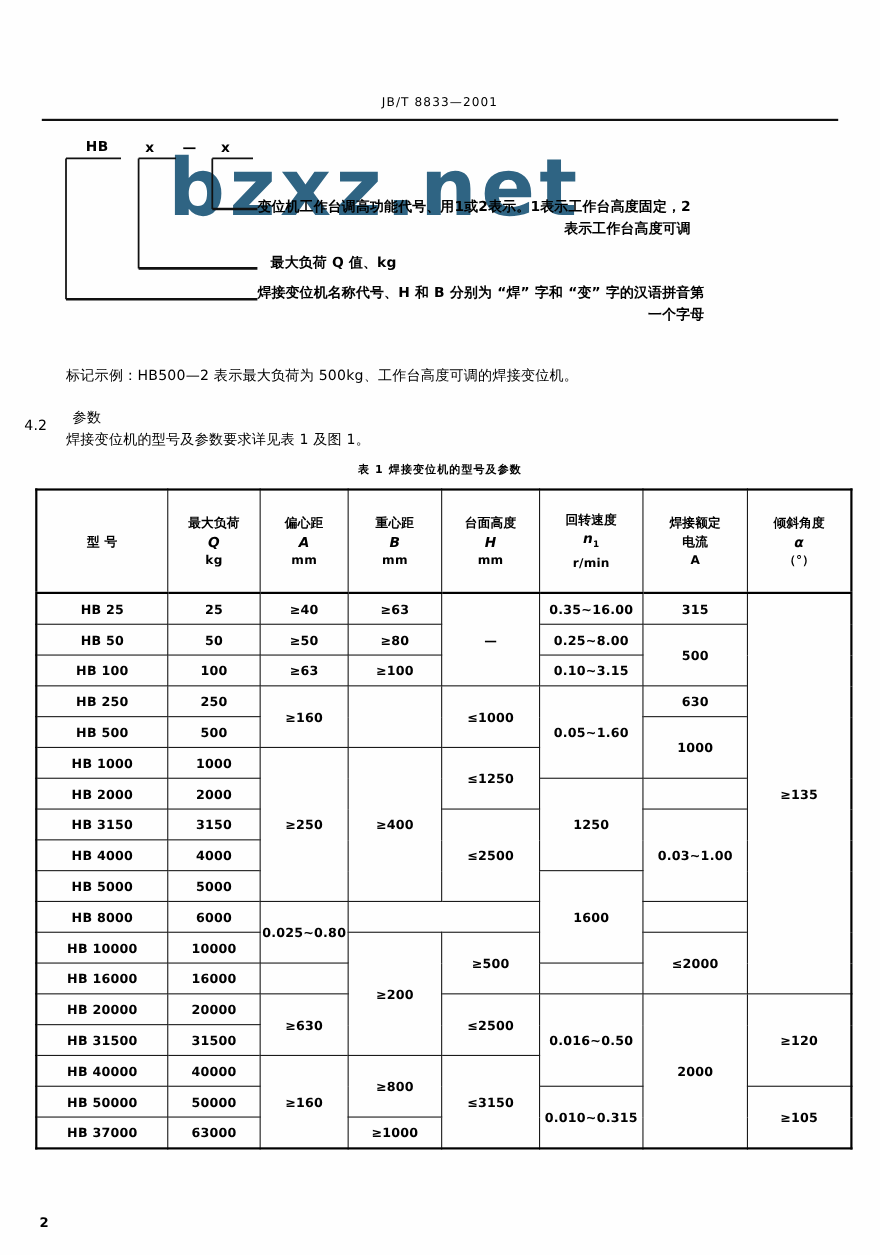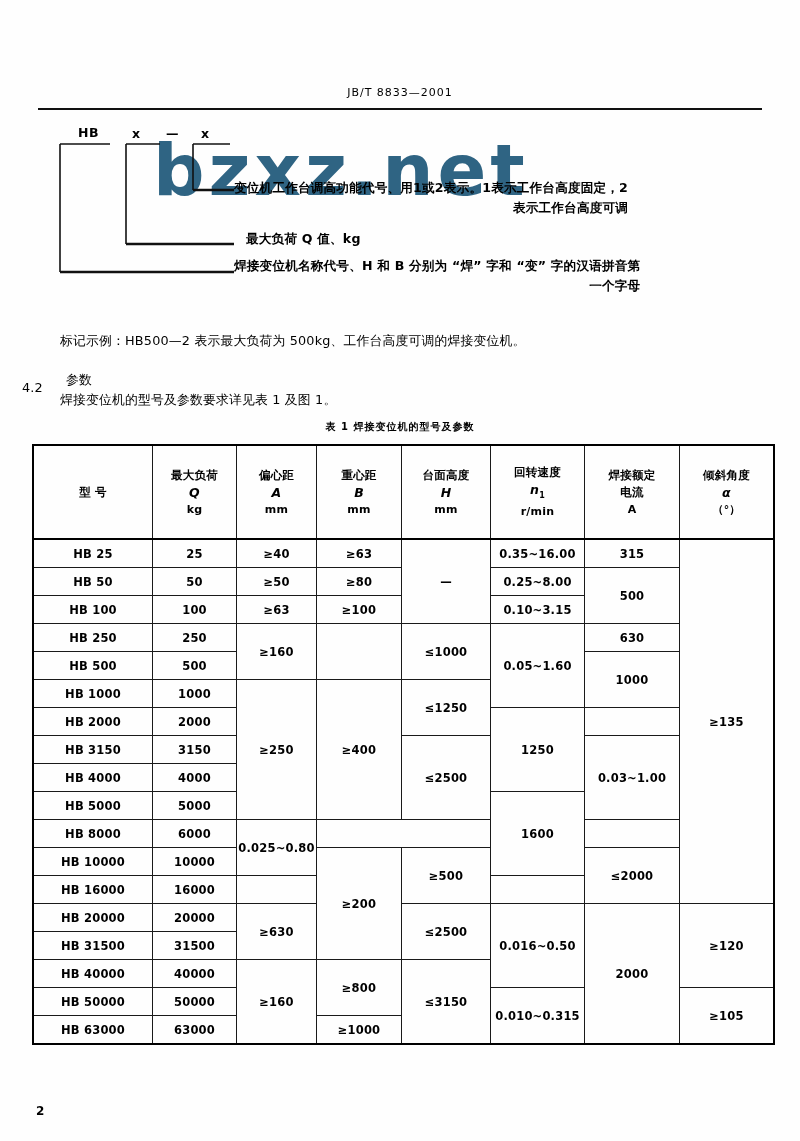--- a/index.html
+++ b/index.html
@@ -387,21 +387,21 @@
         </tr>
 
         <tr>
           <td class="model">HB 50000</td>
           <td>50000</td>
           <td rowspan="2">0.010~0.315</td>
           <td rowspan="2">≥105</td>
         </tr>
 
         <tr>
-          <td class="model">HB 63000</td>
+          <td class="model">HB 37000</td>
           <td>63000</td>
           <td>≥1000</td>
         </tr>
 
       </tbody>
     </table>
   </div>
 
   <div class="footer">2</div>
 

